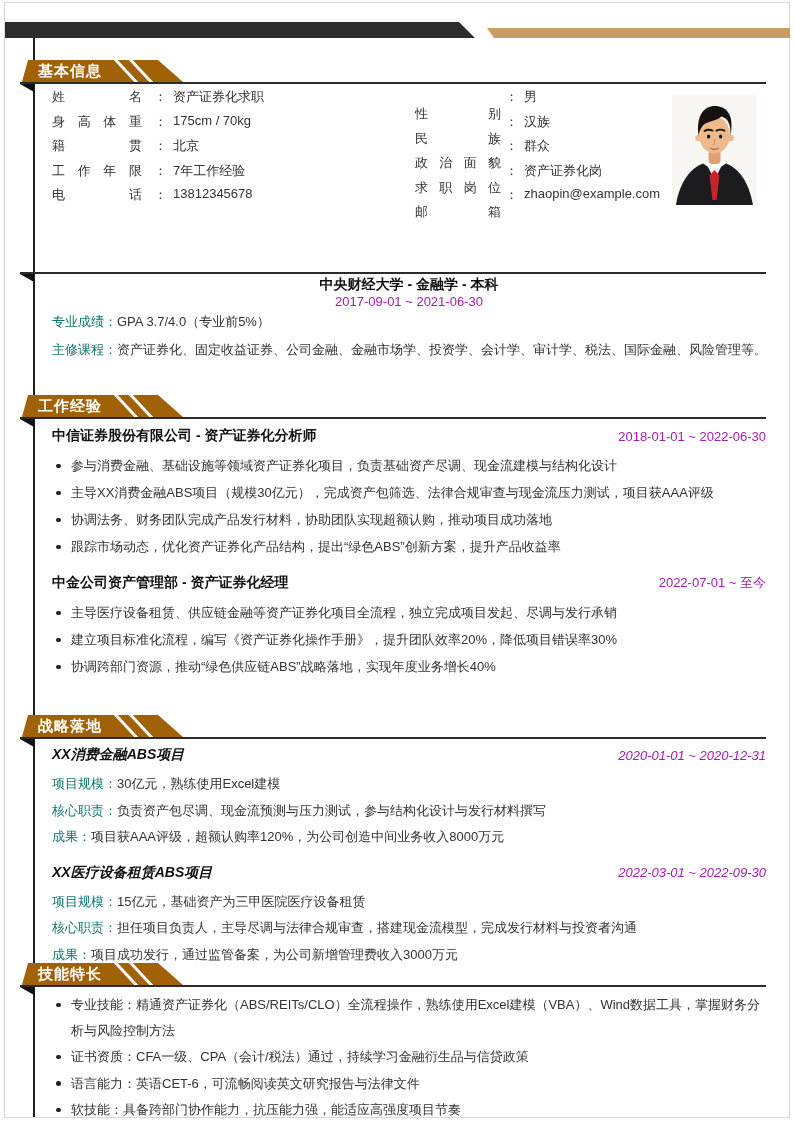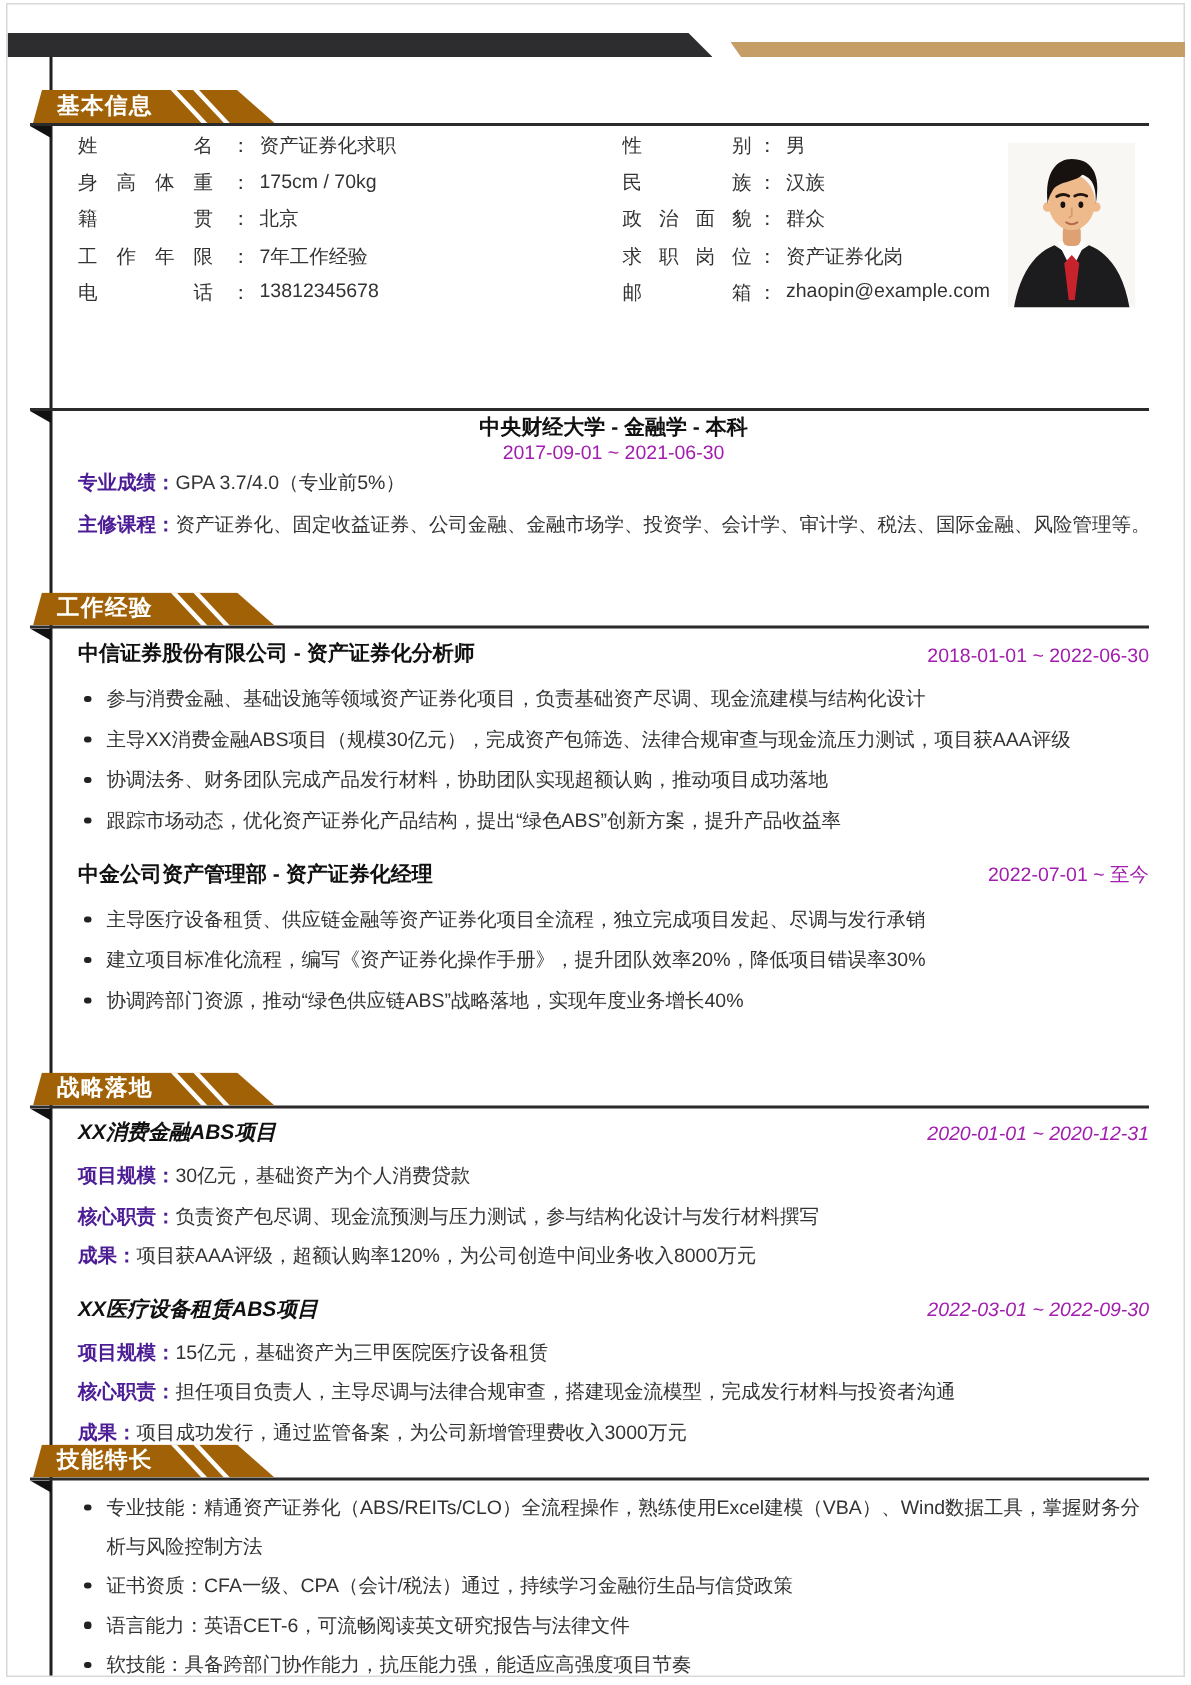--- a/index.html
+++ b/index.html
@@ -31,31 +31,31 @@
   .banner-rule{position:absolute;left:20px;right:28px;top:22px;height:2px;background:#2b2b2b;}
   .banner-fold{position:absolute;left:20px;top:24px;width:14px;height:8px;background:#111;
     -webkit-clip-path:polygon(0 0,100% 0,100% 100%);
     clip-path:polygon(0 0,100% 0,100% 100%);}
 
   
   .info-block{position:absolute;left:52px;right:28px;top:88px;}
   .info-cols{display:grid;grid-template-columns:363px 1fr;}
   .info-row{height:24.5px;display:flex;align-items:flex-start;font-size:13px;white-space:nowrap;}
   .info-label{display:inline-block;width:90px;text-align:justify;text-align-last:justify;color:#333;}
-  .info-col-right .info-label{width:86px;}
+  .info-col-right .info-label{width:86px;margin-top:17px;}
   .info-colon{margin-left:12px;margin-right:6px;}
   .info-col-right .info-colon{margin-left:4px;}
   .photo{position:absolute;left:672px;top:95px;width:85px;height:110px;}
 
   
   .title-row{display:flex;justify-content:space-between;align-items:baseline;white-space:nowrap;}
   .title-row .t{font-size:14px;font-weight:700;color:#111;}
   .title-row .d{font-size:13px;color:#a21caf;}
   .kv-row{font-size:13px;color:#333;}
-  .kv-row .k{font-weight:700;color:#4c1d95;}
+  .kv-row .k{font-weight:400;color:#0f766e;}
 
   .edu-block{position:absolute;left:52px;right:28px;top:276px;}
   .edu-block .title-row{height:32px;align-items:center;flex-direction:column;}
   .edu-block .kv-row{line-height:28px;white-space:nowrap;}
 
   .work-block{position:absolute;left:52px;right:28px;top:420px;}
   .work-block .title-row{height:32px;align-items:center;}
   .b-item{position:relative;padding-left:19px;line-height:27px;font-size:13px;color:#333;}
   .b-item::before{content:"";position:absolute;left:4px;top:11.5px;width:4.5px;height:4.5px;border-radius:50%;background:#222;}
   .job2{margin-top:7px;}
@@ -215,21 +215,21 @@
     <span class="banner-label">战略落地</span>
   </div>
   <div class="banner-fold"></div>
 </div>
 
 <div class="proj-block">
   <div class="title-row">
     <span class="t">XX消费金融ABS项目</span>
     <span class="d">2020-01-01 ~ 2020-12-31</span>
   </div>
-  <div class="kv-row"><span class="k">项目规模</span><span class="k">：</span><span>30亿元，基础资产为个人消费贷款</span></div>
+  <div class="kv-row"><span class="k">项目规模</span><span class="k">：</span><span>30亿元，熟练使用Excel建模</span></div>
   <div class="kv-row"><span class="k">核心职责</span><span class="k">：</span><span>负责资产包尽调、现金流预测与压力测试，参与结构化设计与发行材料撰写</span></div>
   <div class="kv-row"><span class="k">成果</span><span class="k">：</span><span>项目获AAA评级，超额认购率120%，为公司创造中间业务收入8000万元</span></div>
 
   <div class="title-row proj2">
     <span class="t">XX医疗设备租赁ABS项目</span>
     <span class="d">2022-03-01 ~ 2022-09-30</span>
   </div>
   <div class="kv-row"><span class="k">项目规模</span><span class="k">：</span><span>15亿元，基础资产为三甲医院医疗设备租赁</span></div>
   <div class="kv-row"><span class="k">核心职责</span><span class="k">：</span><span>担任项目负责人，主导尽调与法律合规审查，搭建现金流模型，完成发行材料与投资者沟通</span></div>
   <div class="kv-row"><span class="k">成果</span><span class="k">：</span><span>项目成功发行，通过监管备案，为公司新增管理费收入3000万元</span></div>

